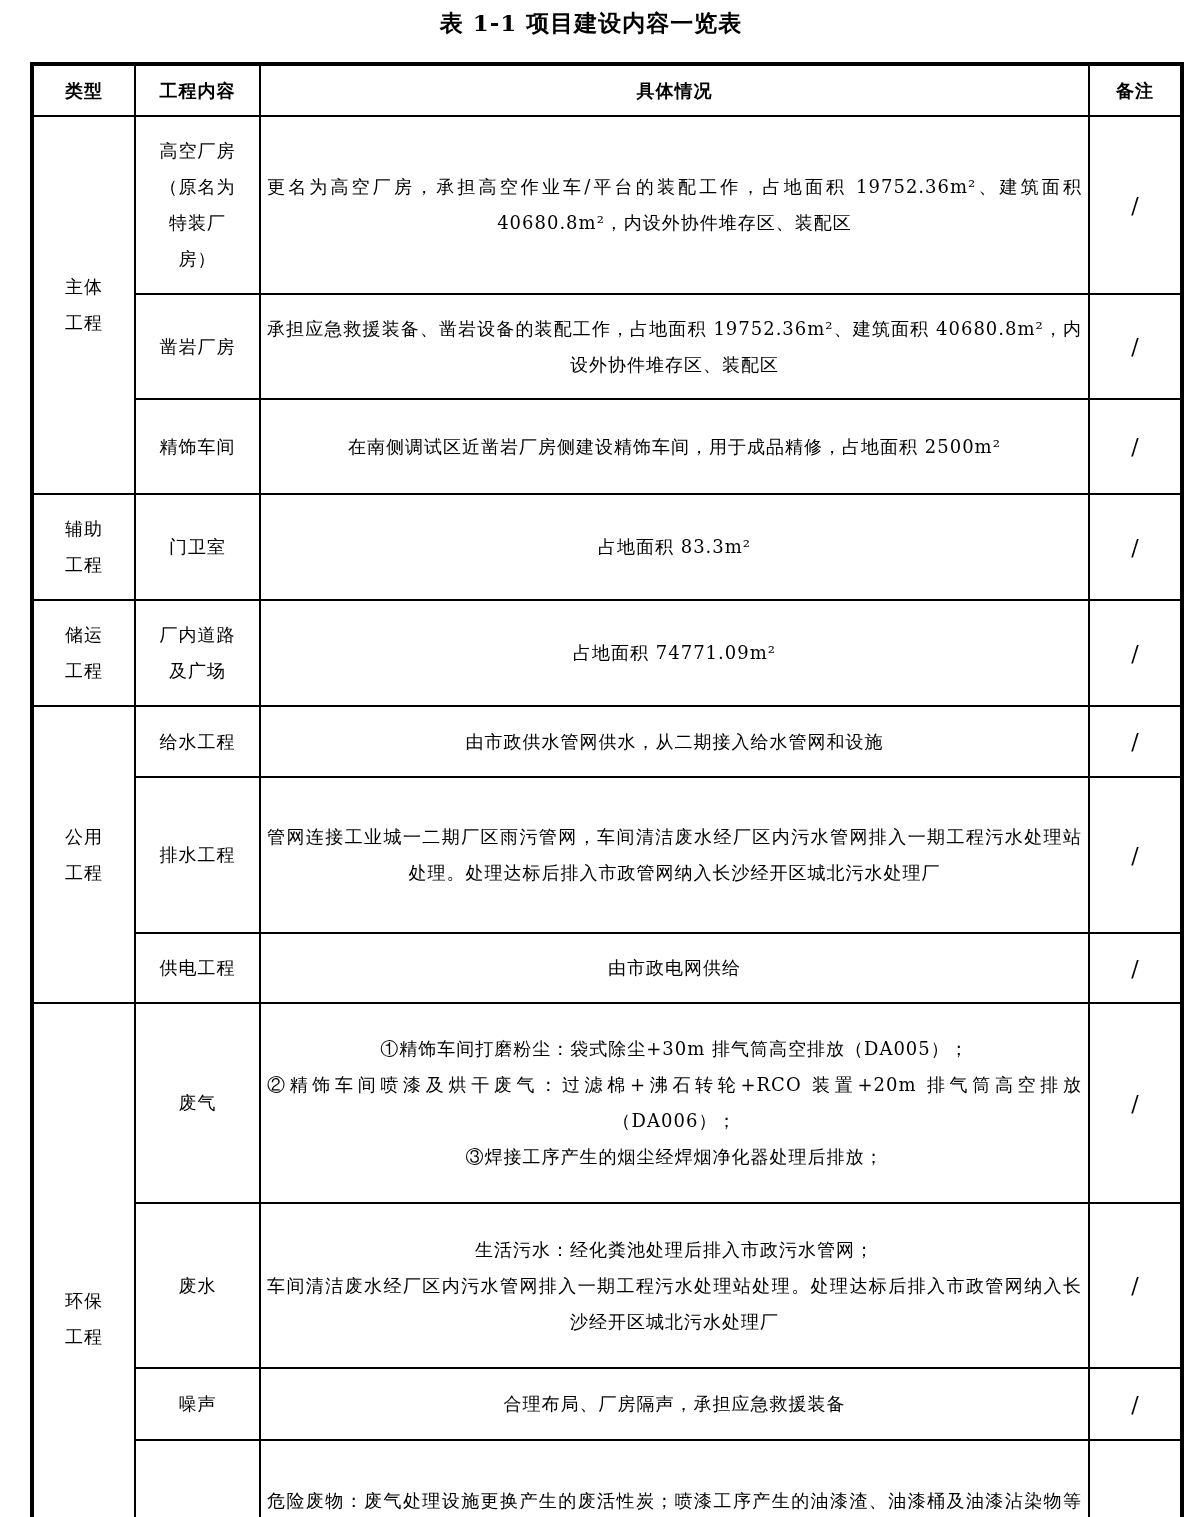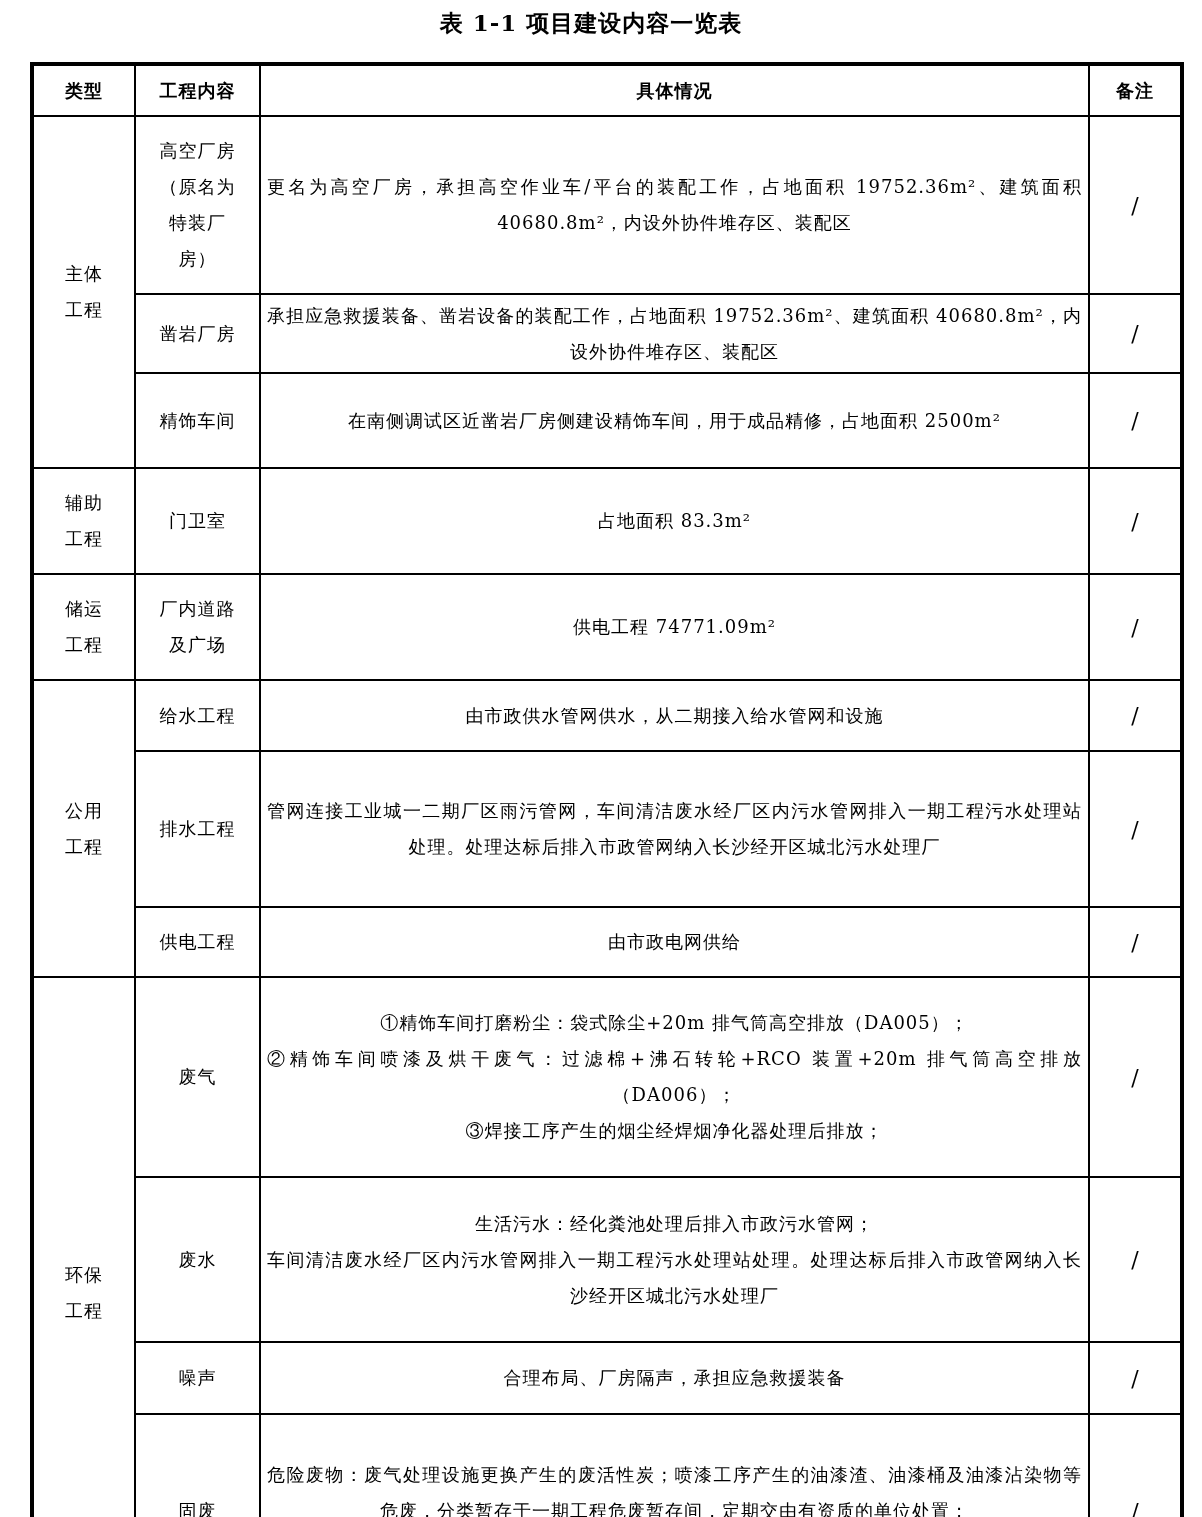--- a/index.html
+++ b/index.html
@@ -88,21 +88,21 @@
 工程</td>
     <td class="name-cell">高空厂房
 （原名为
 特装厂房）</td>
     <td class="details-cell">
       <div class="para">更名为高空厂房，承担高空作业车/平台的装配工作，占地面积 19752.36m²、建筑面积 40680.8m²，内设外协件堆存区、装配区</div>
     </td>
     <td class="remark-cell">/</td>
   </tr>
 
-  <tr style="height:79px">
+  <tr style="height:105px">
     <td class="name-cell">凿岩厂房</td>
     <td class="details-cell">
       <div class="para">承担应急救援装备、凿岩设备的装配工作，占地面积 19752.36m²、建筑面积 40680.8m²，内设外协件堆存区、装配区</div>
     </td>
     <td class="remark-cell">/</td>
   </tr>
 
   <tr style="height:95px">
     <td class="name-cell">精饰车间</td>
     <td class="details-cell">
@@ -120,21 +120,21 @@
     </td>
     <td class="remark-cell">/</td>
   </tr>
 
   <tr style="height:77px">
     <td class="type-cell">储运
 工程</td>
     <td class="name-cell">厂内道路
 及广场</td>
     <td class="details-cell">
-      <div class="para">供电工程 74771.09m²</div>
+      <div class="para">占地面积 74771.09m²</div>
     </td>
     <td class="remark-cell">/</td>
   </tr>
 
   <tr style="height:71px">
     <td class="type-cell" rowspan="3">公用
 工程</td>
     <td class="name-cell">给水工程</td>
     <td class="details-cell">
       <div class="para">由市政供水管网供水，从二期接入给水管网和设施</div>
@@ -156,21 +156,21 @@
       <div class="para">由市政电网供给</div>
     </td>
     <td class="remark-cell">/</td>
   </tr>
 
   <tr style="height:200px">
     <td class="type-cell" rowspan="4">环保
 工程</td>
     <td class="name-cell">废气</td>
     <td class="details-cell">
-      <div class="para">①精饰车间打磨粉尘：袋式除尘+20m 排气筒高空排放（DA005）；</div>
+      <div class="para">①精饰车间打磨粉尘：袋式除尘+30m 排气筒高空排放（DA005）；</div>
       <div class="para">②精饰车间喷漆及烘干废气：过滤棉+沸石转轮+RCO 装置+20m 排气筒高空排放（DA006）；</div>
       <div class="para">③焊接工序产生的烟尘经焊烟净化器处理后排放；</div>
     </td>
     <td class="remark-cell">/</td>
   </tr>
 
   <tr style="height:165px">
     <td class="name-cell">废水</td>
     <td class="details-cell">
       <div class="para">生活污水：经化粪池处理后排入市政污水管网；</div>

